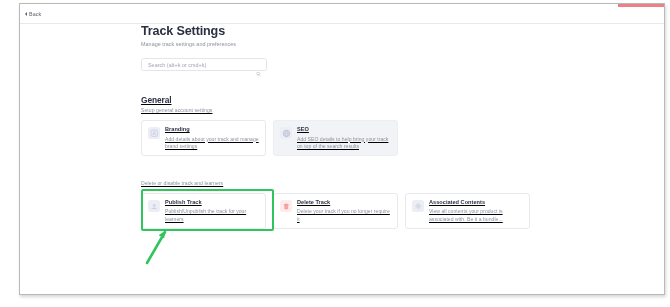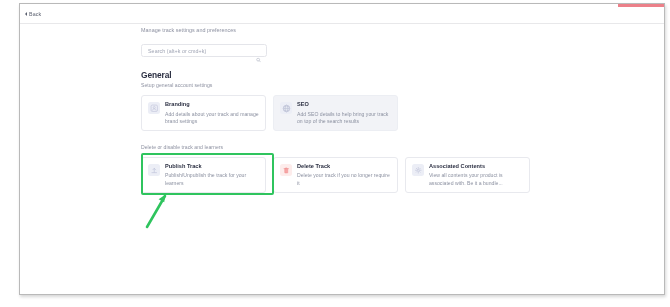--- a/index.html
+++ b/index.html
@@ -67,21 +67,21 @@
     font-family:inherit;font-size:5.3px;color:#9aa0b0;
     padding:0 14px 0 6px;width:100%;height:100%;
     letter-spacing:.08px;
   }
   #search-input::placeholder{color:#9ea3b3;}
   #search-icon{
     position:absolute;right:5px;top:50%;transform:translateY(-50%);
     width:5px;height:5px;
   }
   
-  .section{margin-top:13px;}
+  .section{margin-top:24px;text-decoration:underline;}
   .section-title{
     font-size:8.4px;font-weight:700;color:#2b2f42;letter-spacing:-0.1px;
     line-height:10px;
   }
   .section-sub{
     font-size:5.1px;color:#8c90a0;margin-top:2px;letter-spacing:.05px;
   }
   .card-row{display:flex;gap:7px;margin-top:7px;}
 
   .card{
@@ -131,20 +131,21 @@
     <div id="topbar">
       <div id="back-button">
         <span class="caret"></span>
         <span>Back</span>
       </div>
     </div>
 
     <div id="page">
       <div id="content">
 
+        <div class="page-title">Track Settings</div>
         <div class="page-sub">Manage track settings and preferences</div>
 
         <div id="search-box">
           <input id="search-input" type="text" placeholder="Search (alt+k or cmd+k)" style="">
           <span id="search-icon">
             <svg viewBox="0 0 16 16" width="5" height="5">
               <circle cx="6.8" cy="6.8" r="4.6" fill="none" stroke="#a9aebd" stroke-width="1.7"></circle>
               <line x1="10.4" y1="10.4" x2="14.4" y2="14.4" stroke="#a9aebd" stroke-width="1.7" stroke-linecap="round"></line>
             </svg>
           </span>

